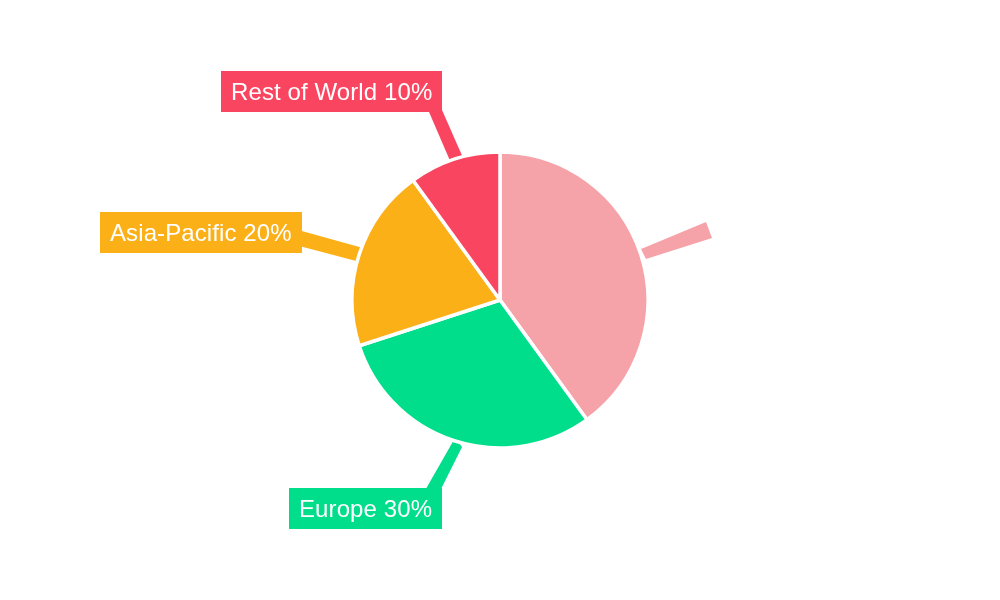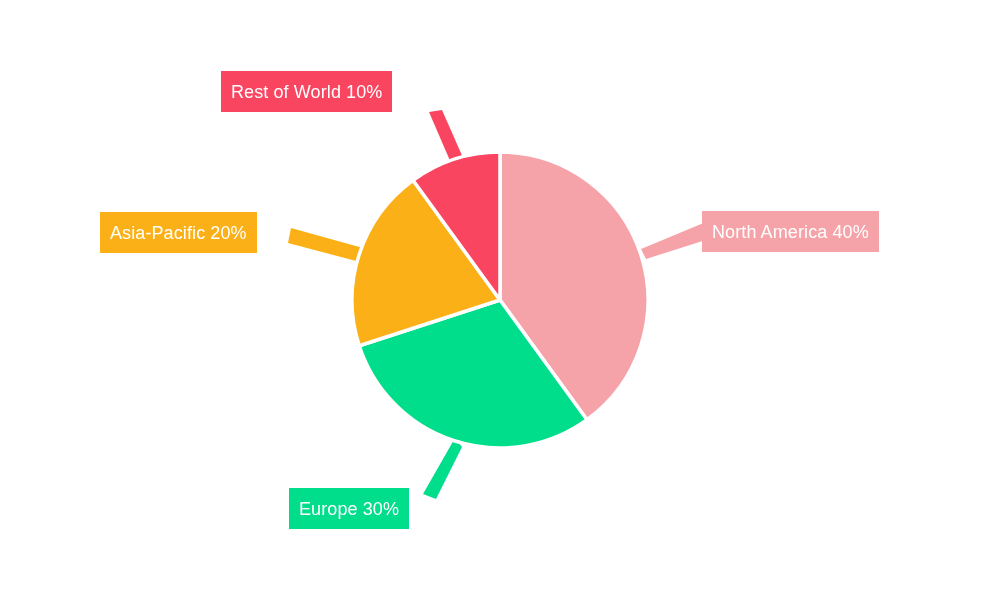--- a/index.html
+++ b/index.html
@@ -26,21 +26,21 @@
     width: 1000px;
     height: 600px;
   }
   .pie-label {
     position: absolute;
     display: flex;
     align-items: center;
     justify-content: center;
     color: #ffffff;
     font-family: "Liberation Sans", sans-serif;
-    font-size: 18px;
+    font-size: 24px;
     line-height: 1;
     white-space: nowrap;
     padding: 0 10px;
     height: 41px;
     box-sizing: border-box;
     letter-spacing: 0.1px;
   }
 </style>
 </head>
 <body>
@@ -61,23 +61,20 @@
       <path fill="#F5A3A8" d="M 500 300 L 500.00 152.00 A 148 148 0 0 1 586.99 419.73 Z"></path>
 
       <path fill="#00DD8B" d="M 500 300 L 586.99 419.73 A 148 148 0 0 1 359.24 345.73 Z"></path>
 
       <path fill="#FBB018" d="M 500 300 L 359.24 345.73 A 148 148 0 0 1 413.01 180.27 Z"></path>
 
       <path fill="#FA4561" d="M 500 300 L 413.01 180.27 A 148 148 0 0 1 500.00 152.00 Z"></path>
     </g>
   </svg>
 
-  <div class="pie-label" style="left:702px; top:211px; background:#F5A3A8;">
-    <span>North America 40%</span>
-  </div>
 
   <div class="pie-label" style="left:289px; top:488px; background:#00DD8B;justify-content:center;">
     <span>Europe 30%</span>
   </div>
 
   <div class="pie-label" style="left:100px; top:212px; background:#FBB018;">
     <span>Asia-Pacific 20%</span>
   </div>
 
   <div class="pie-label" style="left:221px; top:71px; background:#FA4561;">

